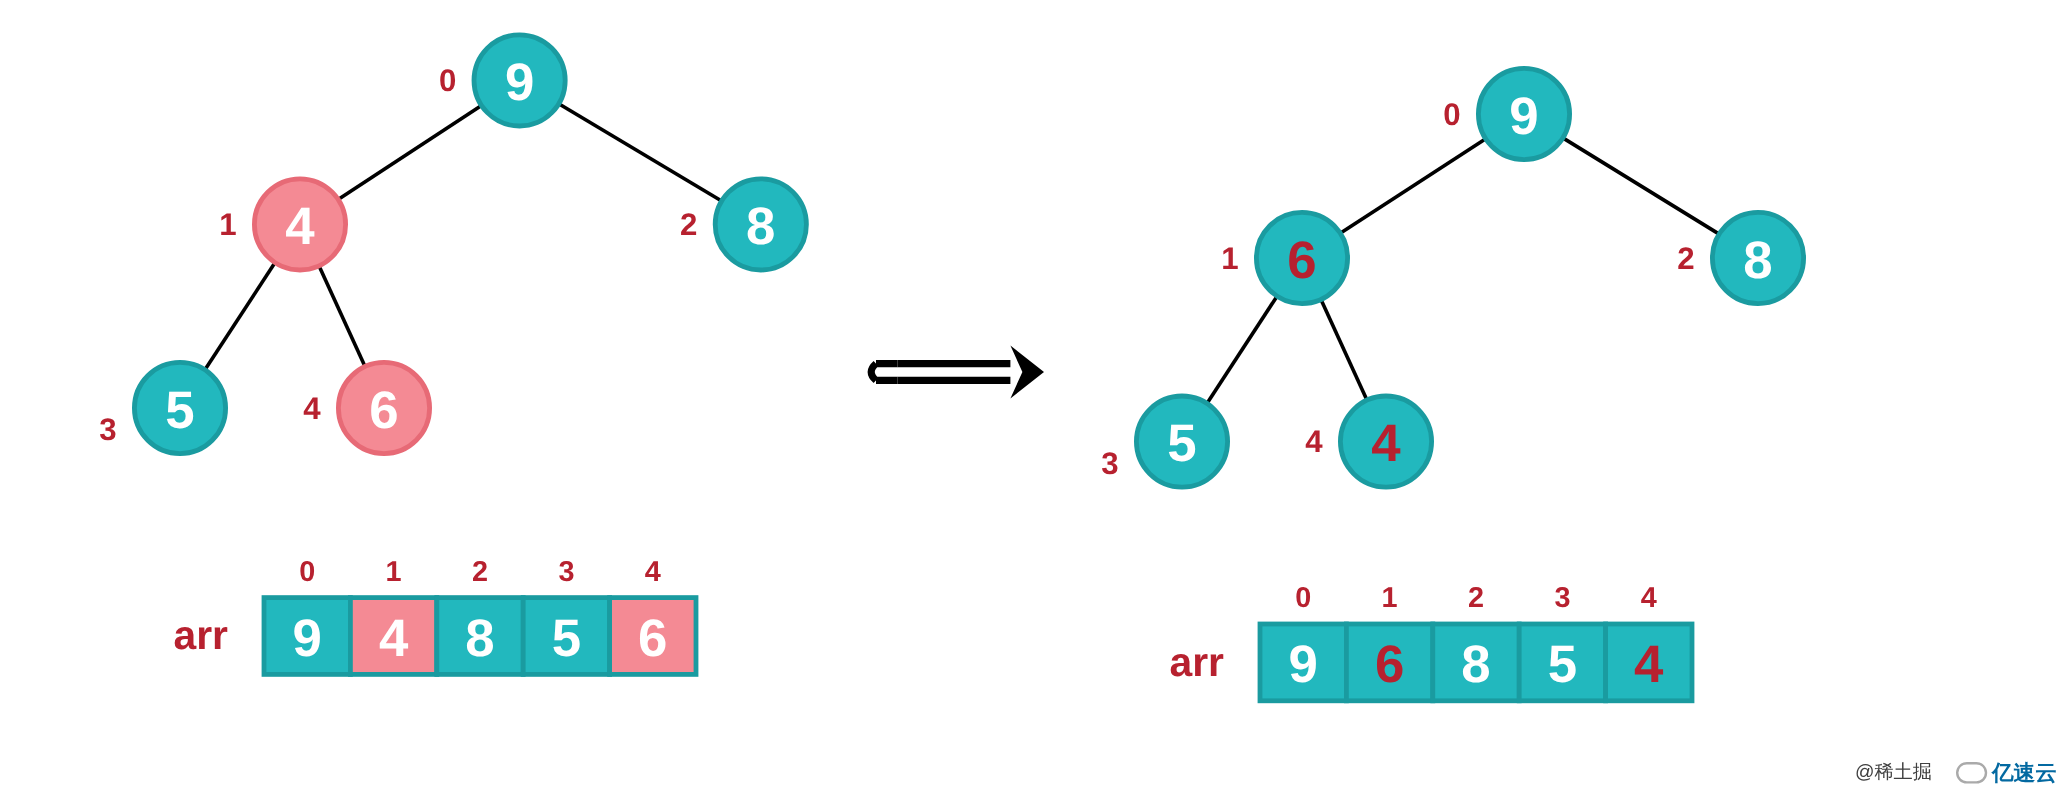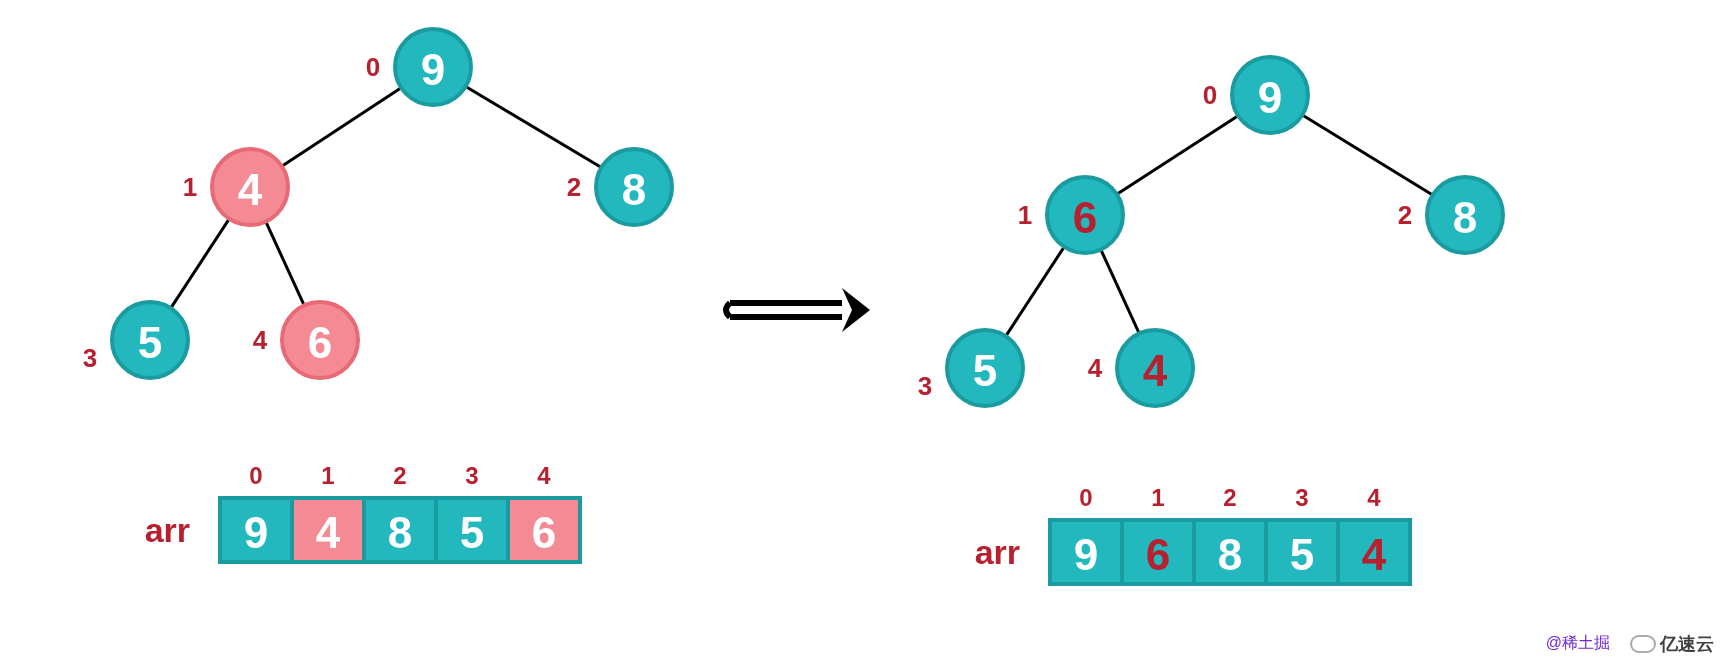--- a/index.html
+++ b/index.html
@@ -87,28 +87,28 @@
     stroke-width: 6;
     fill: none;
   }
   .arrow-head {
     fill: #000000;
   }
   .watermark {
     position: absolute;
     bottom: 4px;
     right: 110px;
-    color: #6d28d9;
+    color: #404040;
     font-size: 16px;
   }
   .watermark2 {
     position: absolute;
     bottom: 2px;
     right: 6px;
-    color: #404040;
+    color: #0369a1;
     font-size: 18px;
     font-weight: 600;
     display: flex;
     align-items: center;
     gap: 4px;
   }
   .watermark2 .cloud {
     width: 22px;
     height: 14px;
     border: 2px solid #aaaaaa;

